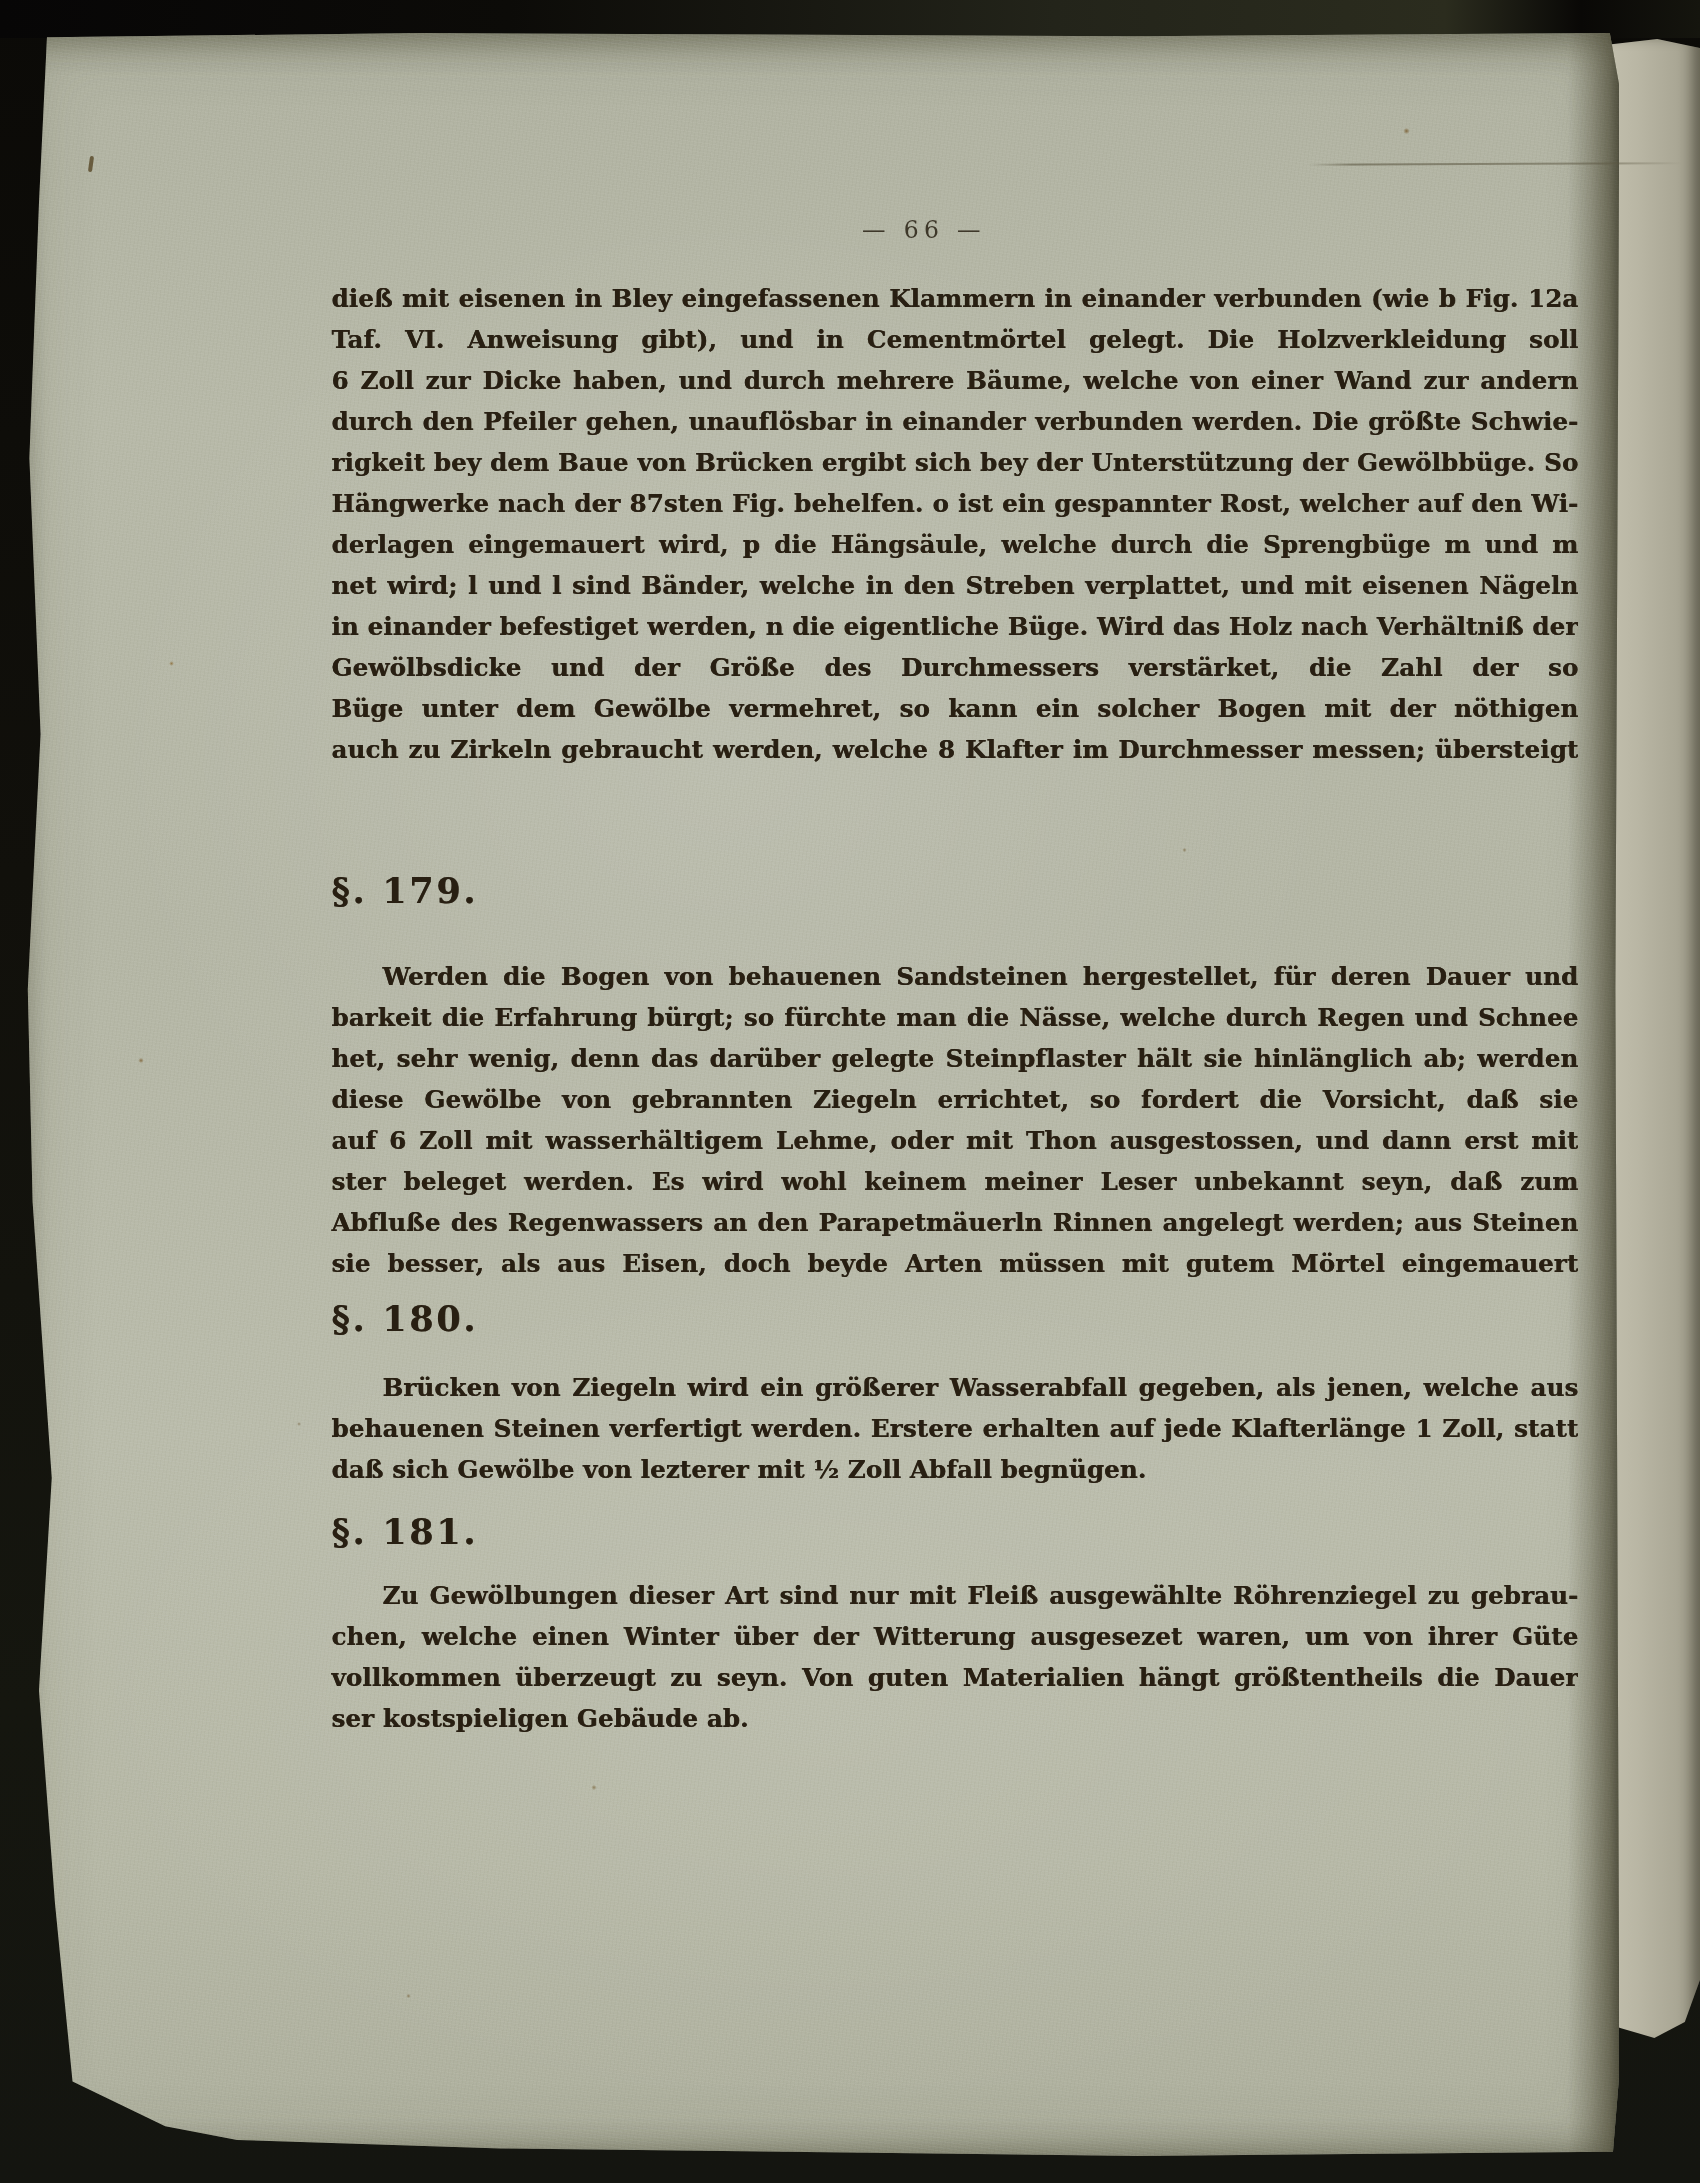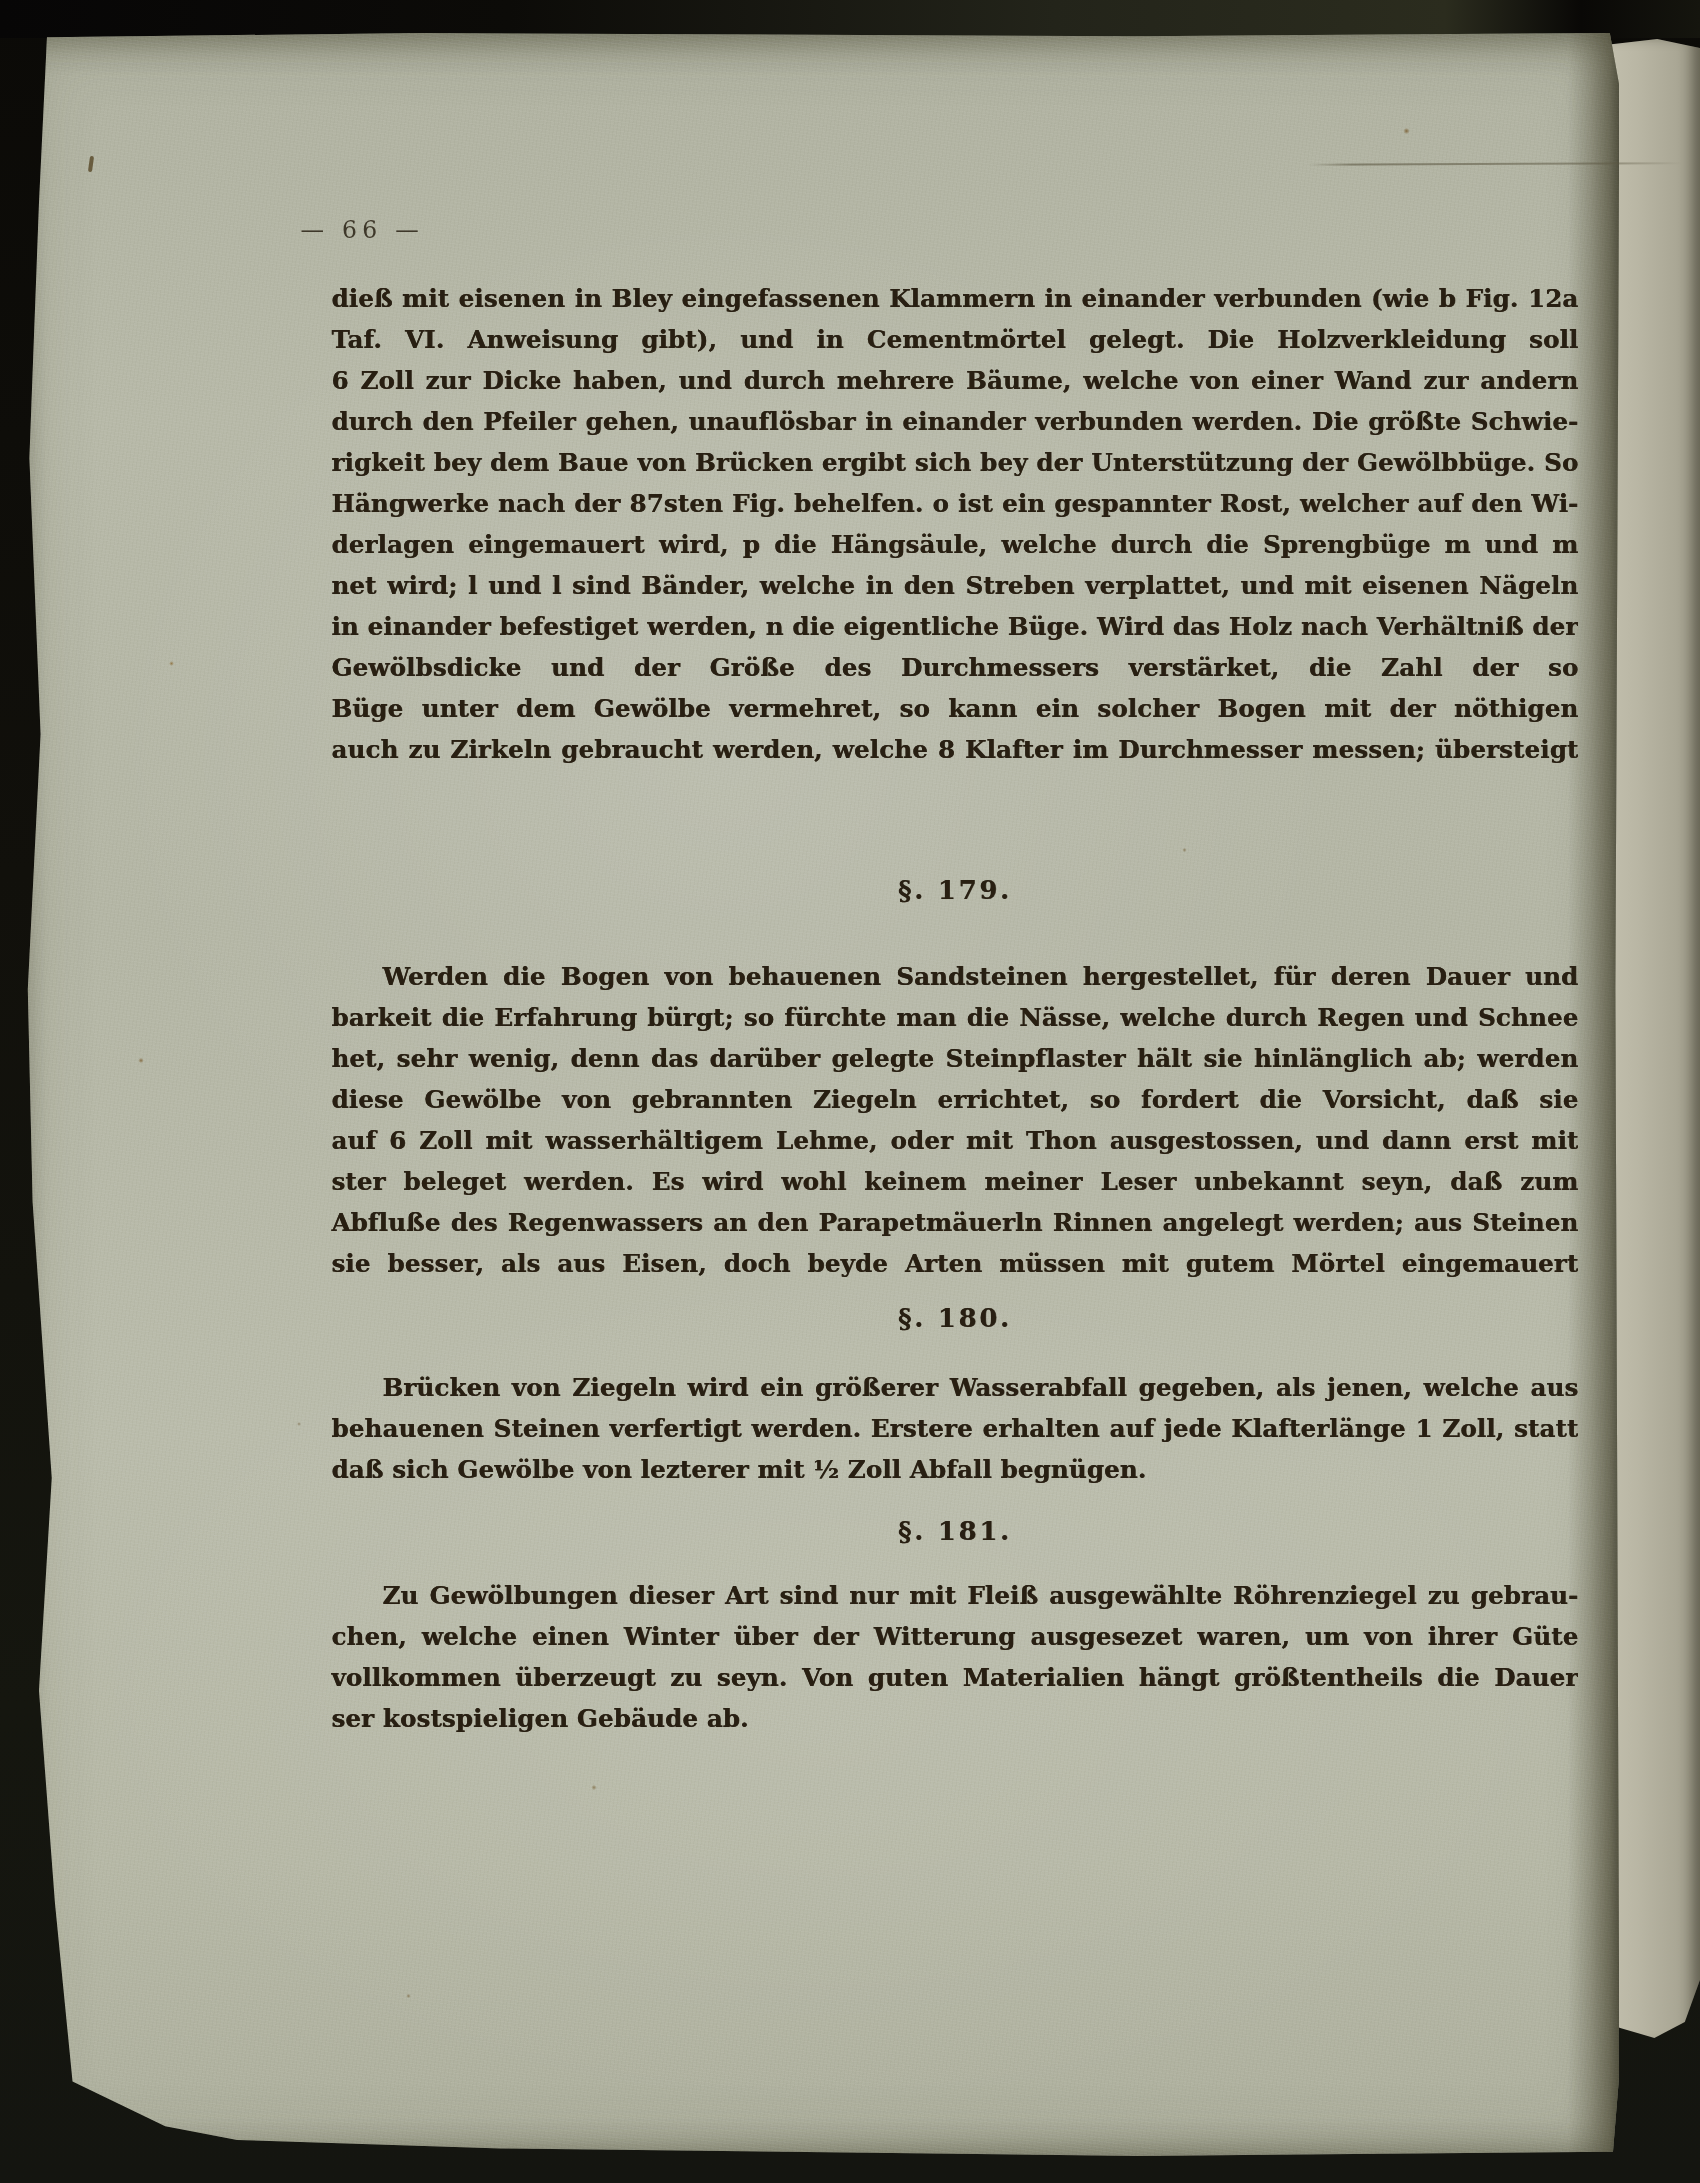--- a/index.html
+++ b/index.html
@@ -45,34 +45,34 @@
   .crease{
     position:absolute;left:1308px;top:163px;width:374px;height:1.6px;
     background:linear-gradient(90deg, transparent, rgba(92,87,66,.6) 12%, rgba(92,87,66,.5) 80%, transparent);
     transform:rotate(-0.25deg);z-index:5;
   }
   .speck{position:absolute;border-radius:50%;pointer-events:none;}
   
   .textcol{position:absolute;left:310px;width:1247px;}
   .pagenum{
     position:absolute;left:310px;top:179px;width:1247px;height:37px;
-    font-size:23.5px;line-height:37px;text-align:left;color:#3e382a;
+    font-size:23.5px;line-height:37px;text-align:center;color:#3e382a;
     letter-spacing:5.3px;transform:translateX(-31px);
   }
   .tl{
     height:41px;font-size:24.6px;line-height:41px;font-weight:700;color:#281f12;
     text-align:justify;text-align-last:justify;letter-spacing:0.1px;
     text-shadow:0.4px 0 0 rgba(40,31,18,.75), 0 0.3px 0 rgba(40,31,18,.45);
     overflow:hidden;
   }
   .tl.last{text-align-last:left;}
   .indent{text-indent:51px;}
   .heading{
     position:absolute;left:310px;width:1247px;height:41px;
-    font-size:26px;line-height:41px;font-weight:700;color:#281f12;text-align:center;
+    font-size:35px;line-height:41px;font-weight:700;color:#281f12;
     letter-spacing:2.7px;text-shadow:0.4px 0 0 rgba(40,31,18,.7);
   }
   .p1{top:245px;} .h179{top:837px;} .p2{top:923px;} .h180{top:1265px;}
   .p3{top:1334px;} .h181{top:1478px;} .p4{top:1542px;}
 </style>
 </head>
 <body>
 
 <div class="bg-top"></div>
 

